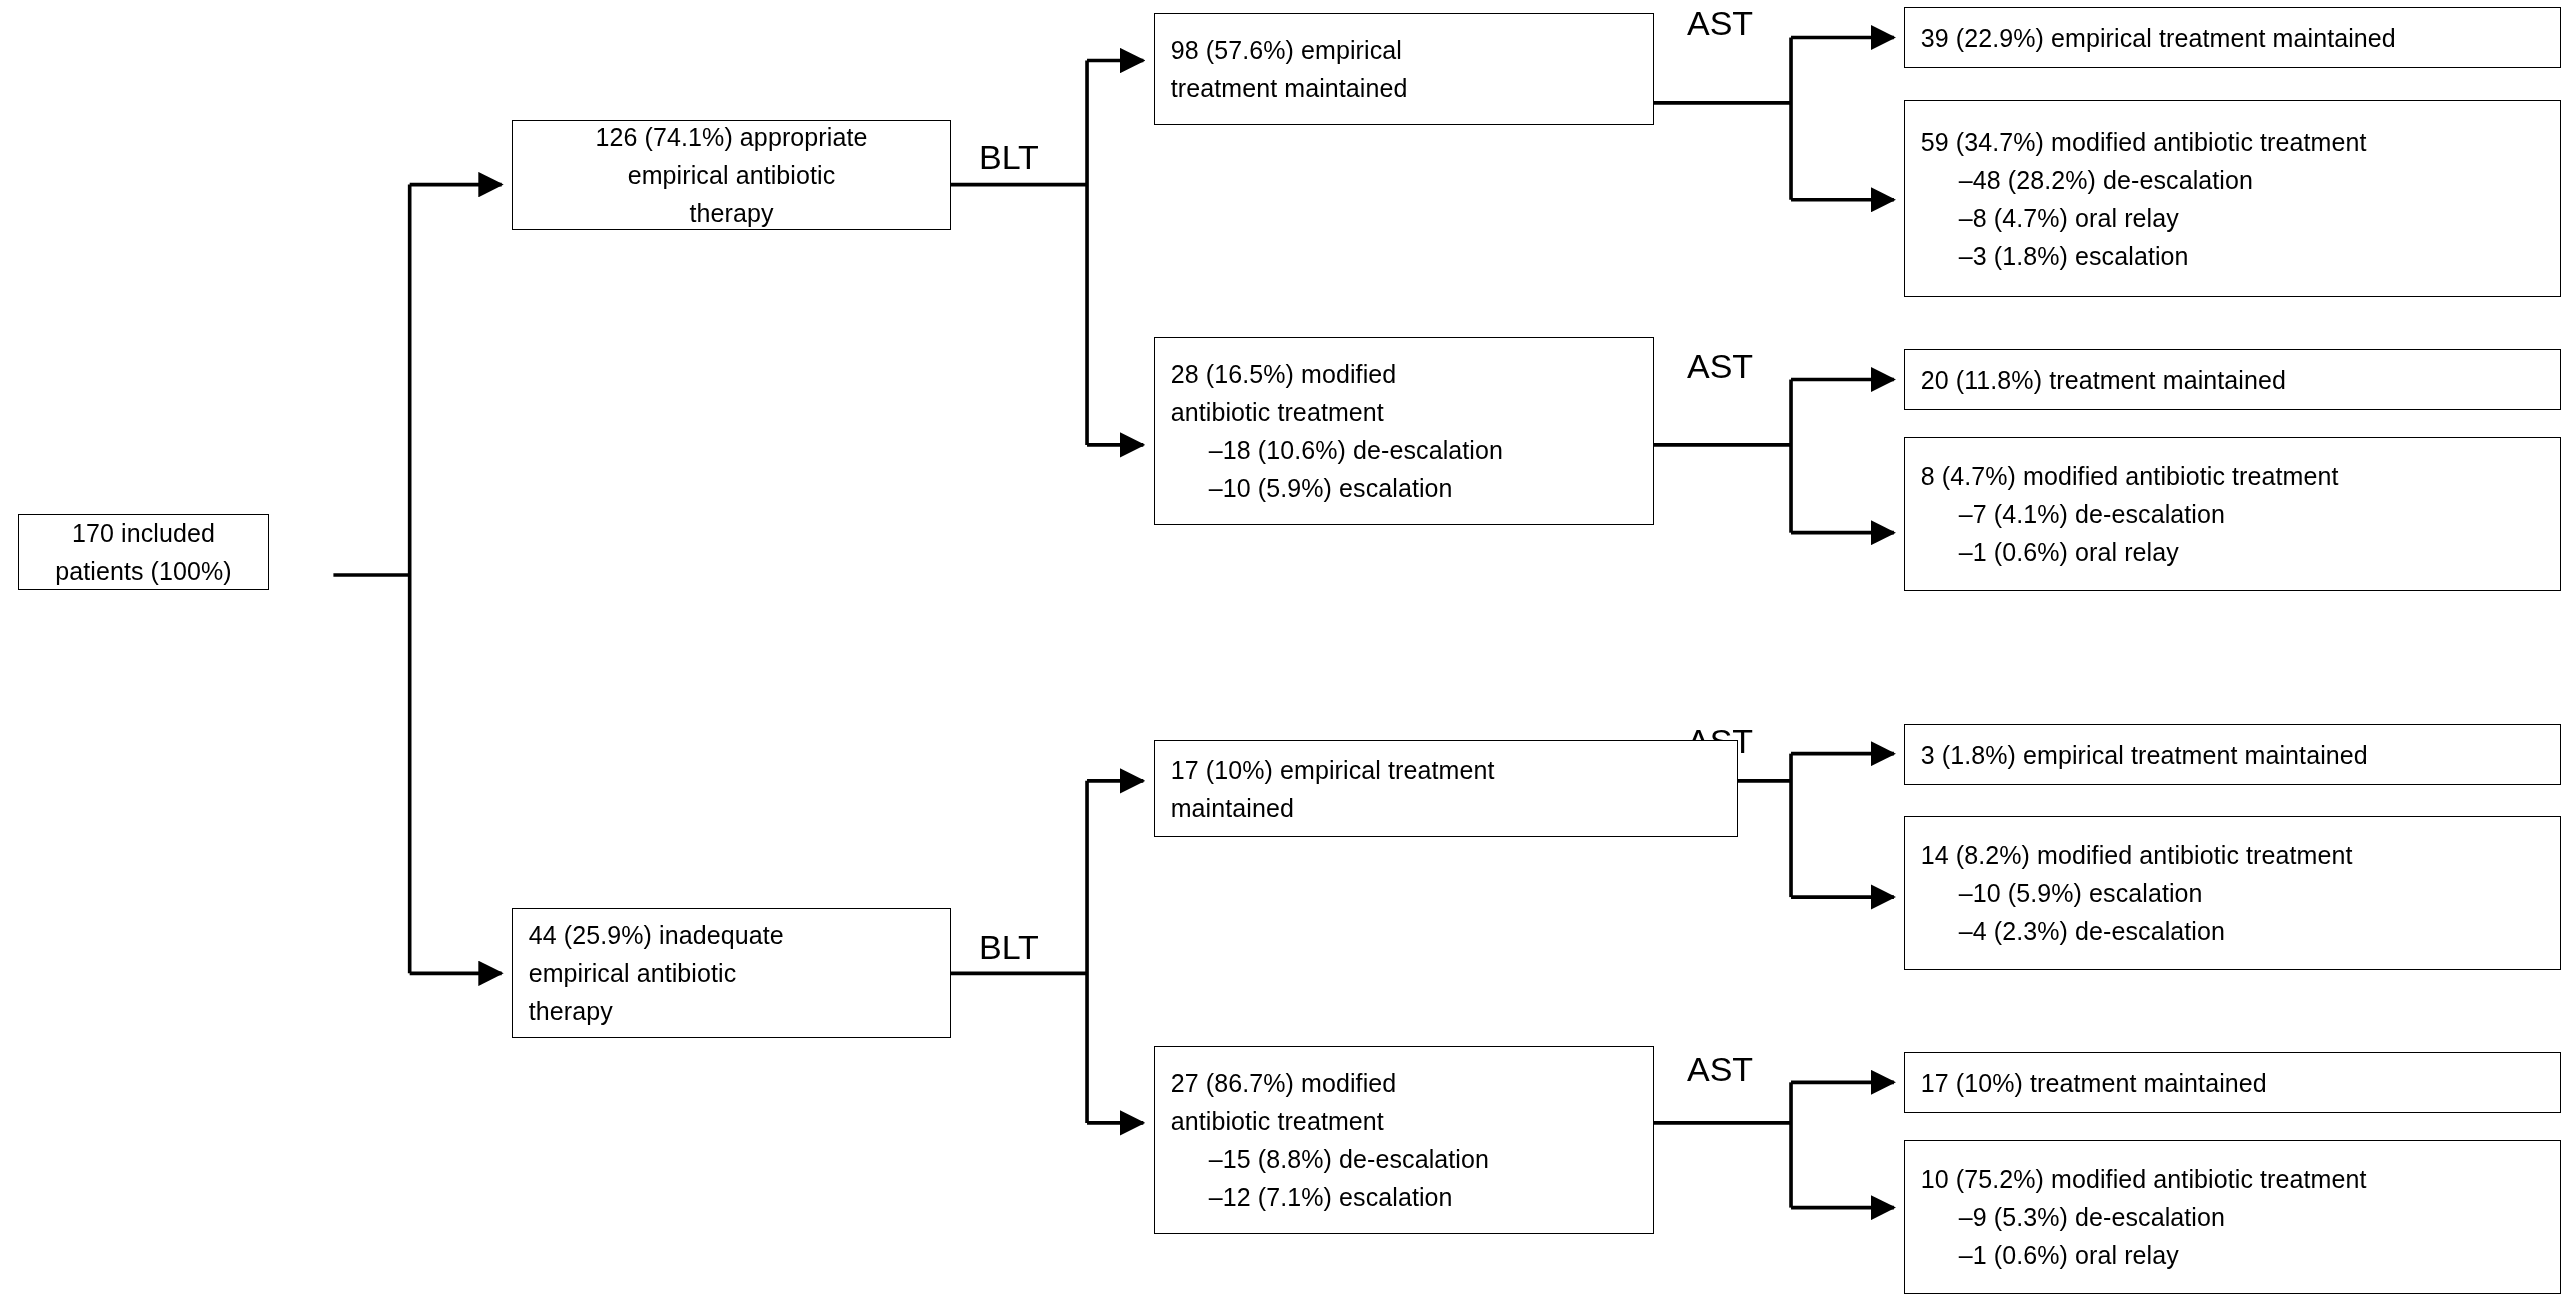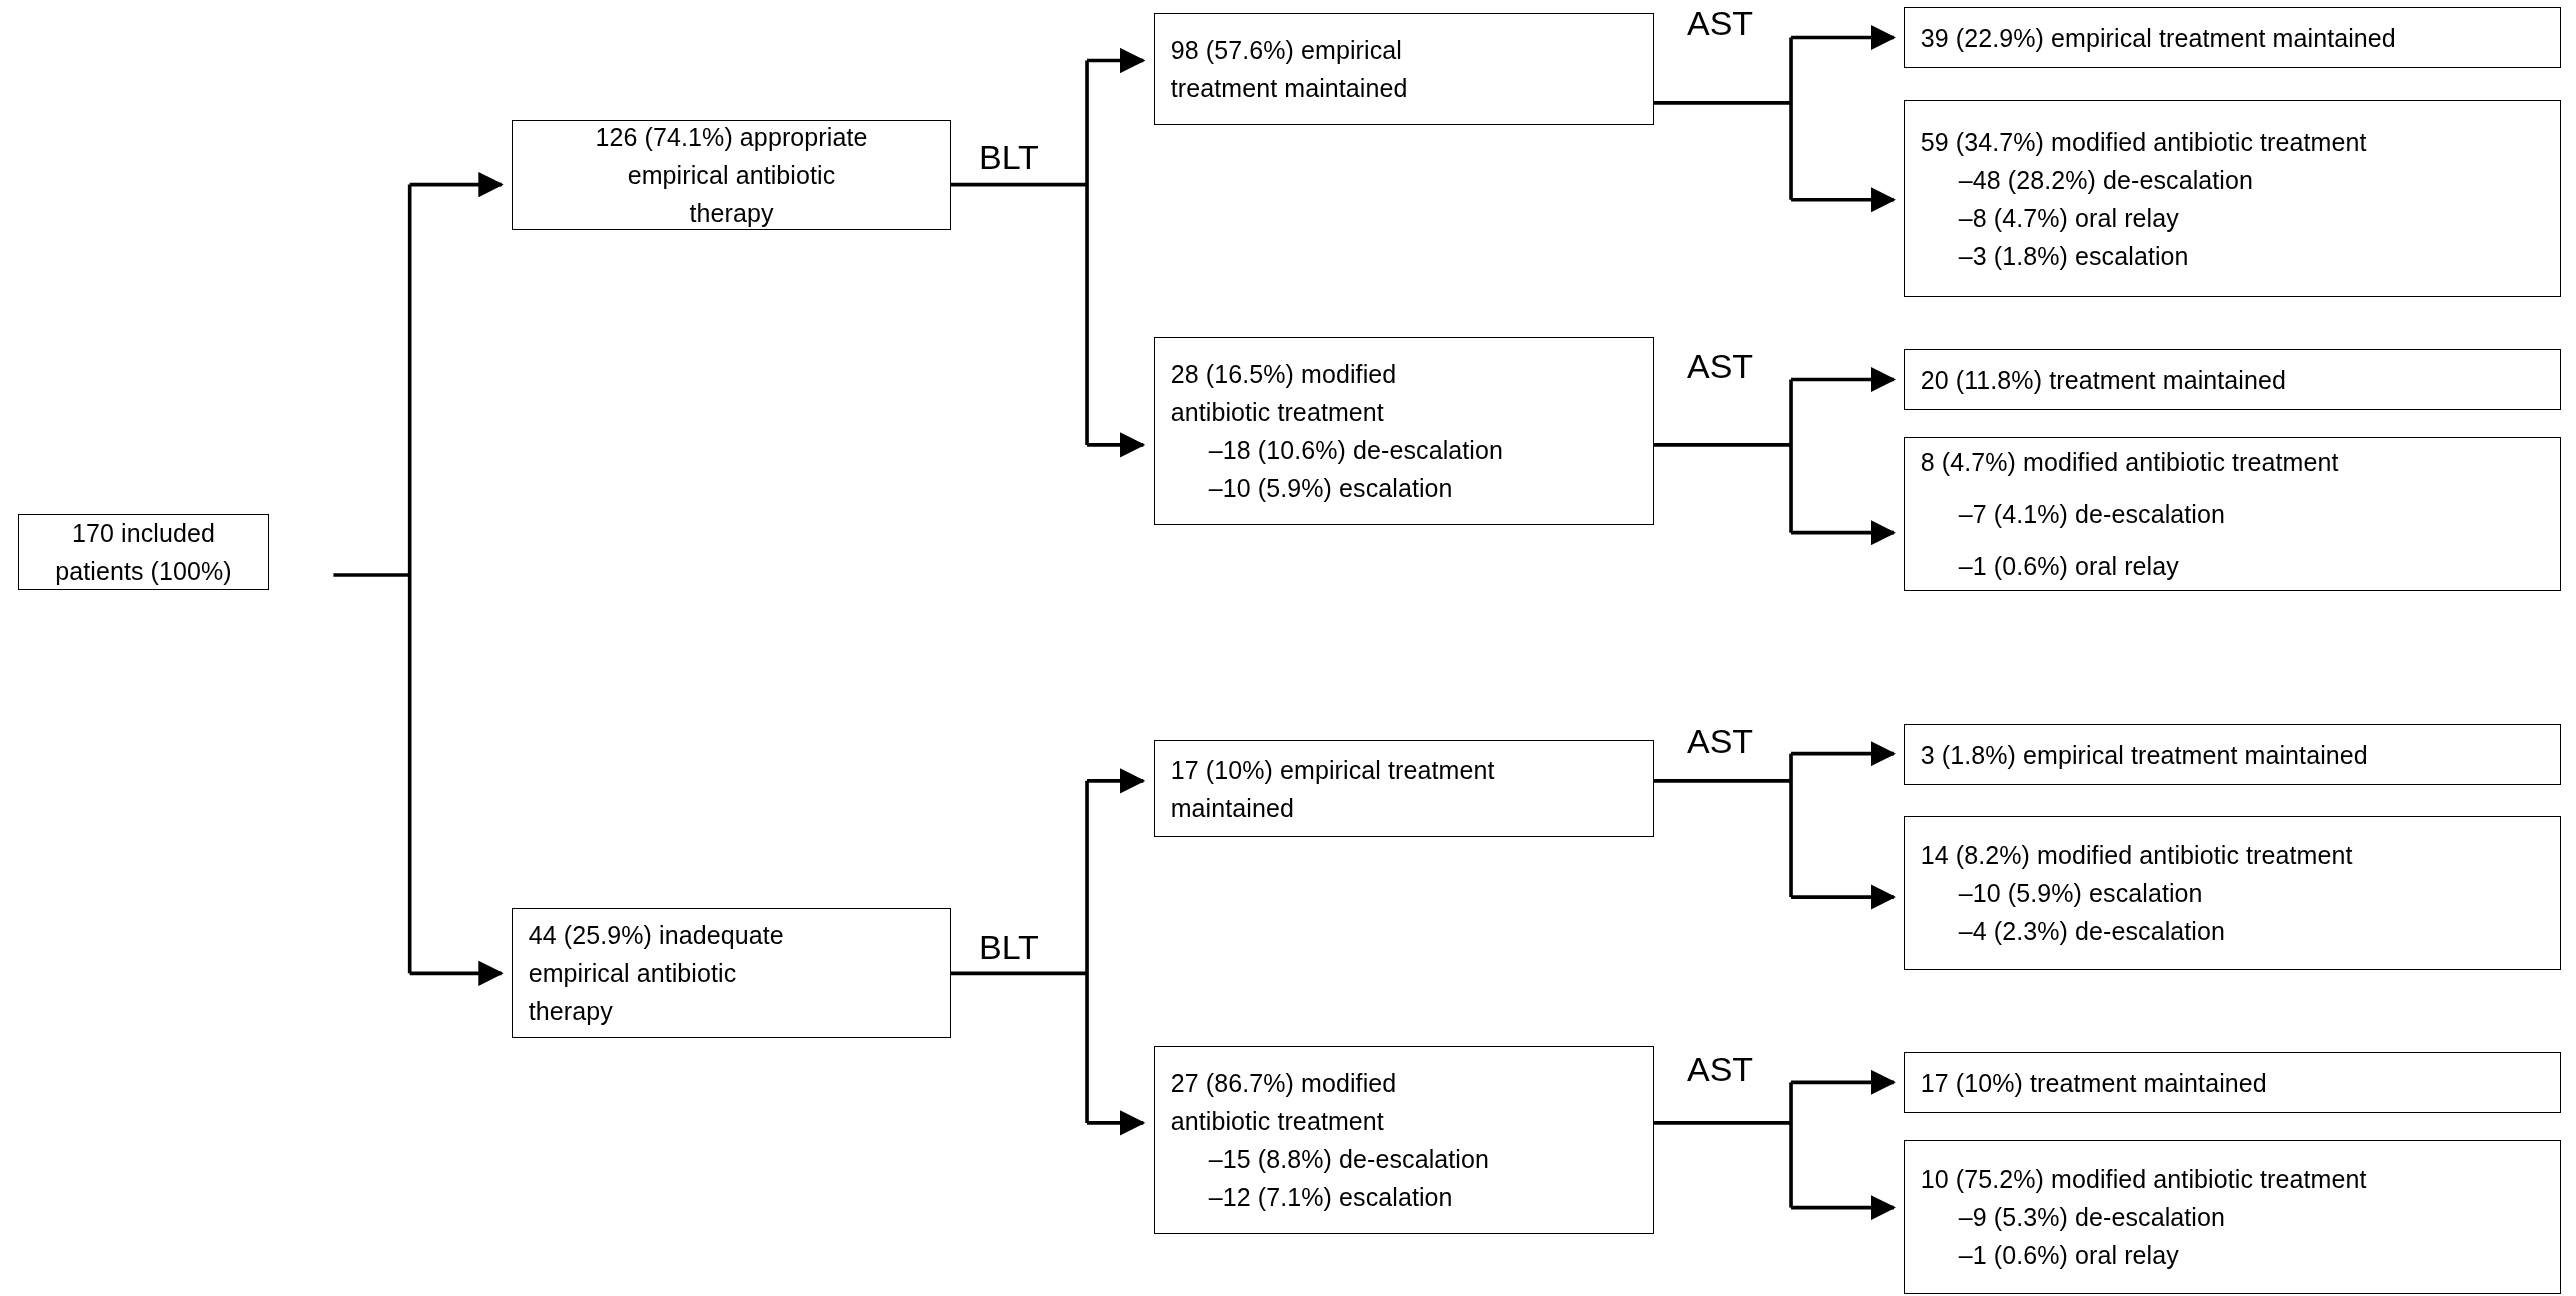--- a/index.html
+++ b/index.html
@@ -146,27 +146,27 @@
     <span class="line">59 (34.7%) modified antibiotic treatment</span>
     <span class="line sub">–48 (28.2%) de-escalation</span>
     <span class="line sub">–8 (4.7%) oral relay</span>
     <span class="line sub">–3 (1.8%) escalation</span>
   </div>
 
   <div class="node left" style="left:1904px; top:349px; width:657px; height:61px;">
     <span class="line">20 (11.8%) treatment maintained</span>
   </div>
 
-  <div class="node left" style="left:1904px; top:437px; width:657px; height:154px;gap:14px;">
+  <div class="node left" style="left:1904px; top:437px; width:657px; height:154px;">
     <span class="line">8 (4.7%) modified antibiotic treatment</span>
     <span class="line sub">–7 (4.1%) de-escalation</span>
     <span class="line sub">–1 (0.6%) oral relay</span>
   </div>
 
-  <div class="node left" style="left:1154px; top:740px; width:500px; height:97px;">
+  <div class="node left" style="left:1154px; top:740px; width:584px; height:97px;">
     <span class="line">17 (10%) empirical treatment</span>
     <span class="line">maintained</span>
   </div>
 
   <div class="node left" style="left:1154px; top:1046px; width:500px; height:188px;">
     <span class="line">27 (86.7%) modified</span>
     <span class="line">antibiotic treatment</span>
     <span class="line sub">–15 (8.8%) de-escalation</span>
     <span class="line sub">–12 (7.1%) escalation</span>
   </div>

